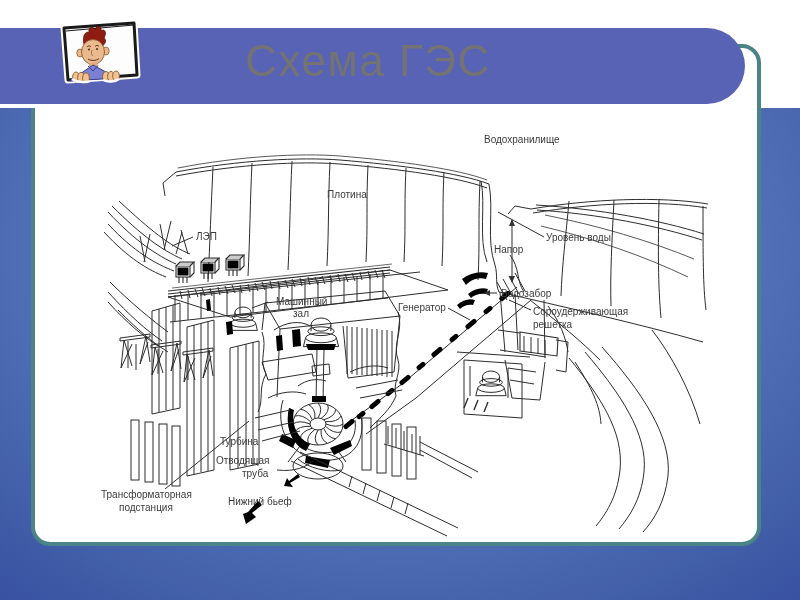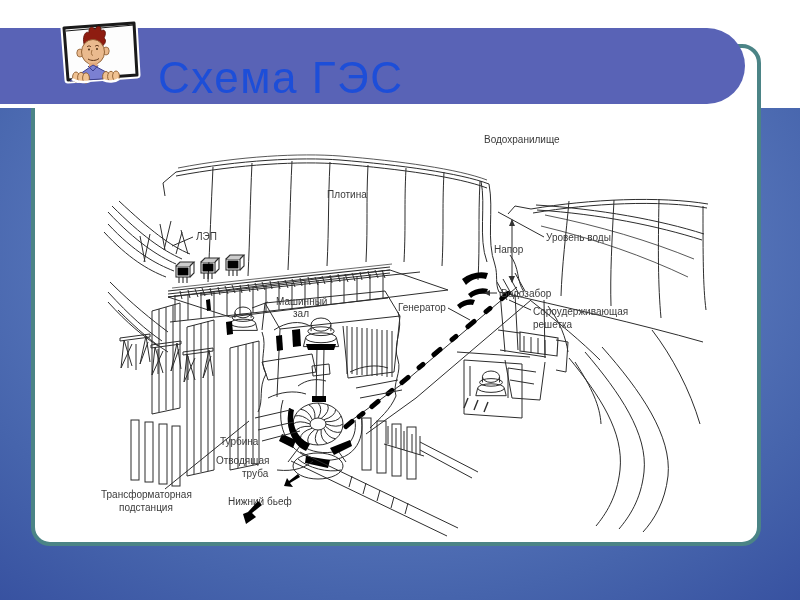--- a/index.html
+++ b/index.html
@@ -3,21 +3,21 @@
 <meta charset="utf-8">
 <style>
 html,body{margin:0;padding:0;}
 body{width:800px;height:600px;overflow:hidden;font-family:"Liberation Sans",sans-serif;}
 .page{position:relative;width:800px;height:600px;background:#ffffff;}
 .bluebg{position:absolute;left:0;top:108px;width:800px;height:492px;background:radial-gradient(ellipse 620px 470px at 400px 140px,#7894ce 0%,#5a79bd 45%,#4664ac 75%,#3751a0 100%);}
 
 .panel{position:absolute;left:31px;top:44px;width:722px;height:494px;background:#ffffff;border:4px solid #4b8486;border-radius:19px;}
 .band{position:absolute;left:0;top:28px;width:745px;height:76px;background:#5963b6;border-radius:0 38px 38px 0;}
 .whiteline{position:absolute;left:0;top:104px;width:706px;height:4px;background:#ffffff;}
-.title{position:absolute;left:158px;top:56px;width:420px;font-size:44px;line-height:1;color:#1d4ed8;letter-spacing:1.5px;}
+.title{position:absolute;left:158px;top:39px;width:420px;text-align:center;font-size:44px;line-height:1;color:#737373;letter-spacing:1.5px;}
 </style>
 </head>
 <body>
 <div class="page">
 
 <div class="bluebg"></div>
 
 <div class="panel"></div>
 
 <div class="band"></div>

